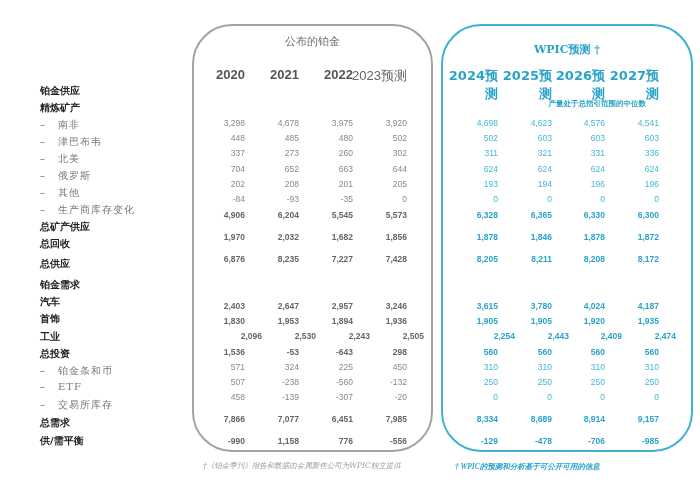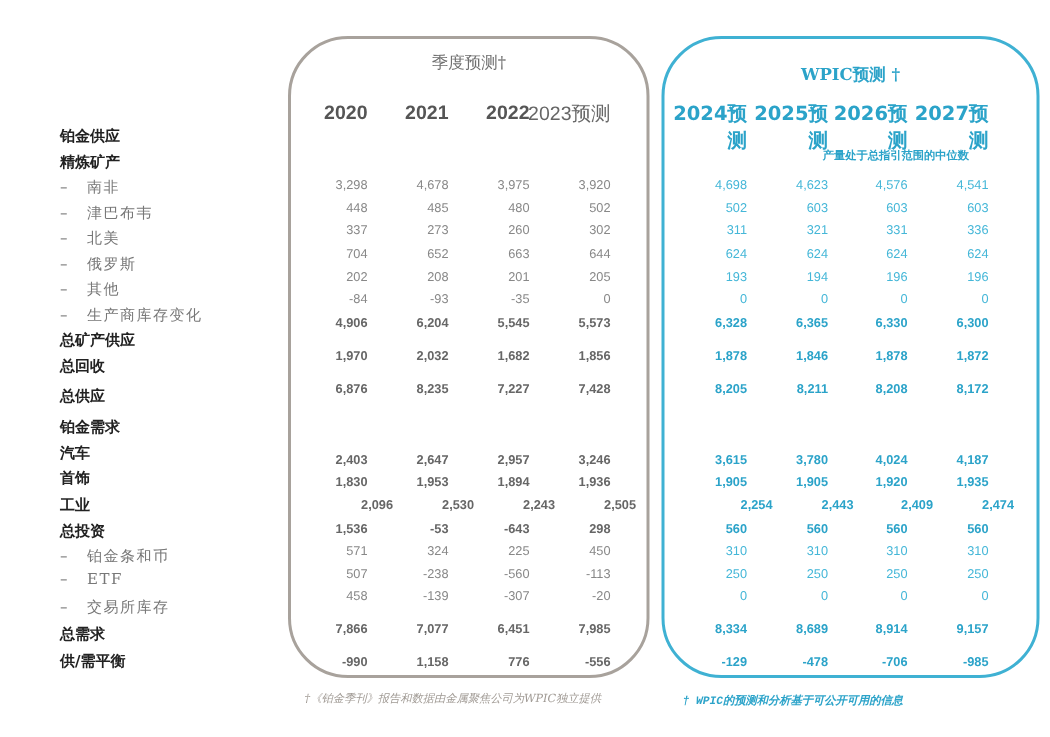--- a/index.html
+++ b/index.html
@@ -26,31 +26,31 @@
     .row { position: absolute; left: 0; width: 700px; height: 12px; }
     .cell { position: absolute; width: 60px; text-align: right; font-size: 8.5px; top: 0; }
     .cell.pub { color: #888; }
     .cell.pub.b { color: #666; font-weight: bold; }
     .cell.wp { color: #45b7d8; }
     .cell.wp.b { color: #2ba3c9; font-weight: bold; }
     .c0 { left: 185px; } .c1 { left: 239px; } .c2 { left: 293px; } .c3 { left: 347px; }
     .c4 { left: 438px; } .c5 { left: 492px; } .c6 { left: 545px; } .c7 { left: 599px; }
     .fn-pub { position: absolute; left: 203px; top: 460px; width: 220px; font-family: "DejaVu Serif", serif;
               font-style: italic; font-size: 7.5px; line-height: 11px; color: #a09a94; }
-    .fn-wpic { position: absolute; left: 455px; top: 462px; width: 240px; font-family: Liberation Mono, monospace;
+    .fn-wpic { position: absolute; left: 455px; top: 462px; width: 240px; font-family: Liberation Serif, serif;
                font-style: italic; font-weight: bold; font-size: 7.5px; color: #2ba3c9; }
   </style>
 </head>
 <body>
 
 <div class="box-pub"></div>
 <div class="box-wpic"></div>
 
 <div class="pub-title">
-  <div>季度预测†</div>
+  <div>公布的铂金</div>
 </div>
 <div class="wpic-title">WPIC预测 †</div>
 
 <div class="hdr pub c0">2020</div>
 <div class="hdr pub c1">2021</div>
 <div class="hdr pub c2">2022</div>
 <div class="hdr pub fc c3">2023预测</div>
 <div class="hdr wp c4">2024预测</div>
 <div class="hdr wp c5">2025预测</div>
 <div class="hdr wp c6">2026预测</div>
@@ -214,21 +214,21 @@
       <div class="cell c4 wp">310</div>
       <div class="cell c5 wp">310</div>
       <div class="cell c6 wp">310</div>
       <div class="cell c7 wp">310</div>
     </div>
     <div class="lbl sub" style="top: 381px;"><span class="dash">–</span><span>ETF</span></div>
     <div class="row" style="top: 377px;">
       <div class="cell c0 pub">507</div>
       <div class="cell c1 pub">-238</div>
       <div class="cell c2 pub">-560</div>
-      <div class="cell c3 pub">-113</div>
+      <div class="cell c3 pub">-132</div>
       <div class="cell c4 wp">250</div>
       <div class="cell c5 wp">250</div>
       <div class="cell c6 wp">250</div>
       <div class="cell c7 wp">250</div>
     </div>
     <div class="lbl sub" style="top: 398px;"><span class="dash">–</span><span>交易所库存</span></div>
     <div class="row" style="top: 392px;">
       <div class="cell c0 pub">458</div>
       <div class="cell c1 pub">-139</div>
       <div class="cell c2 pub">-307</div>

